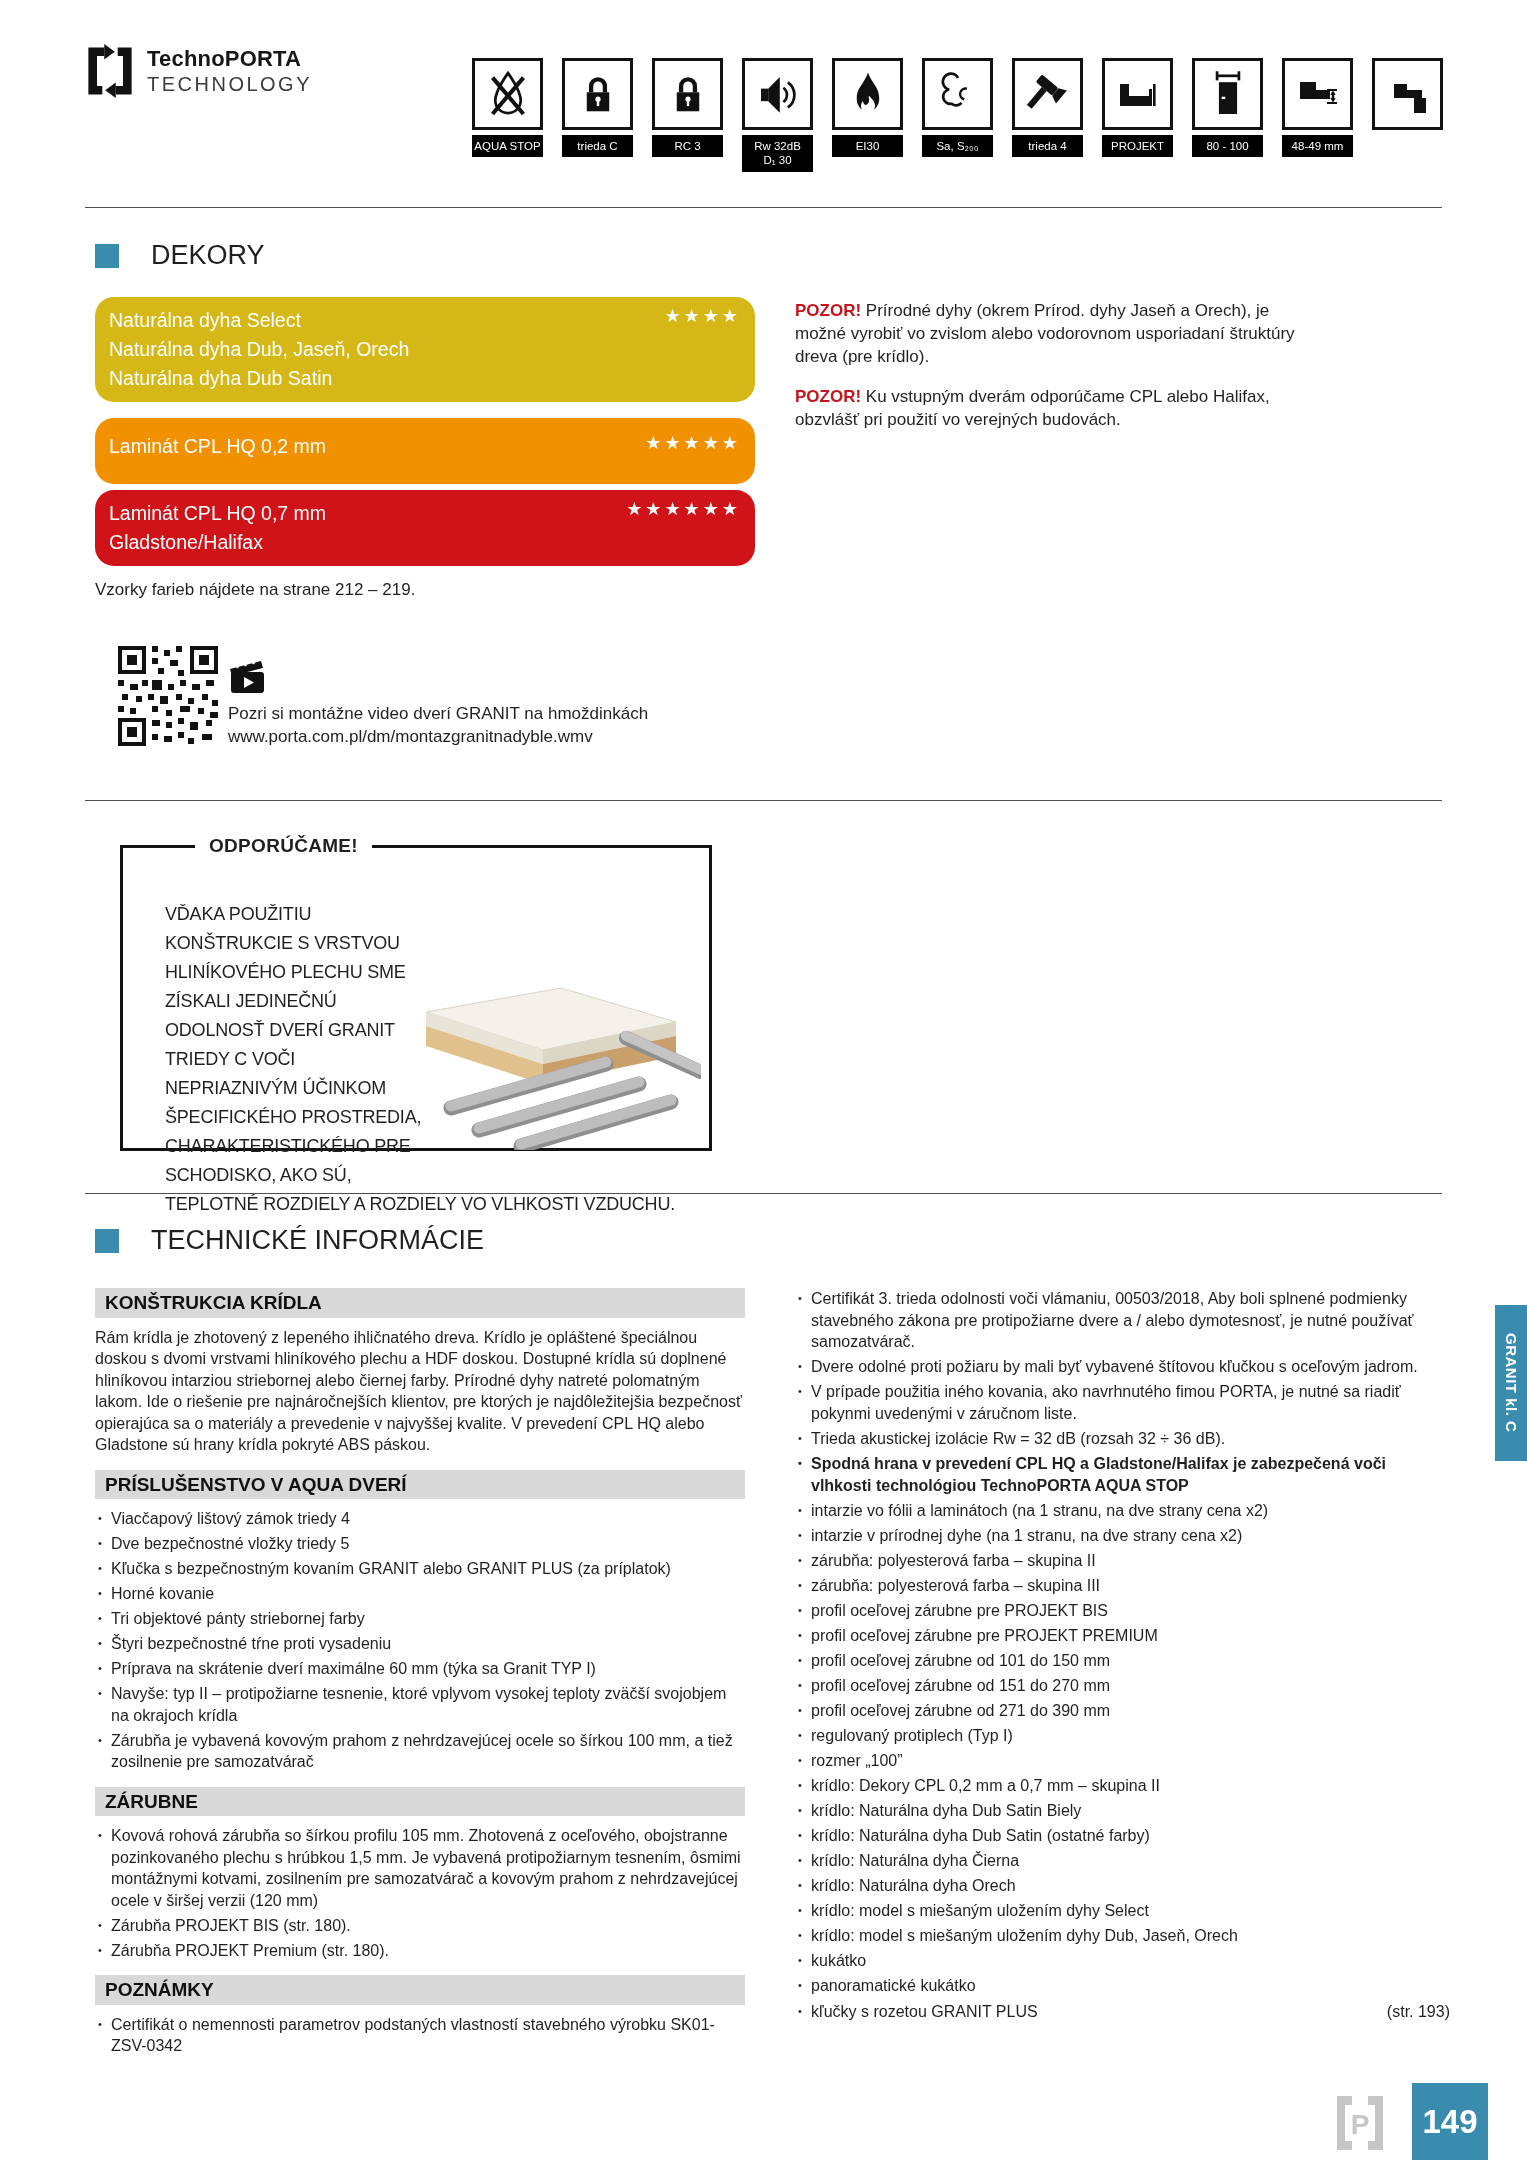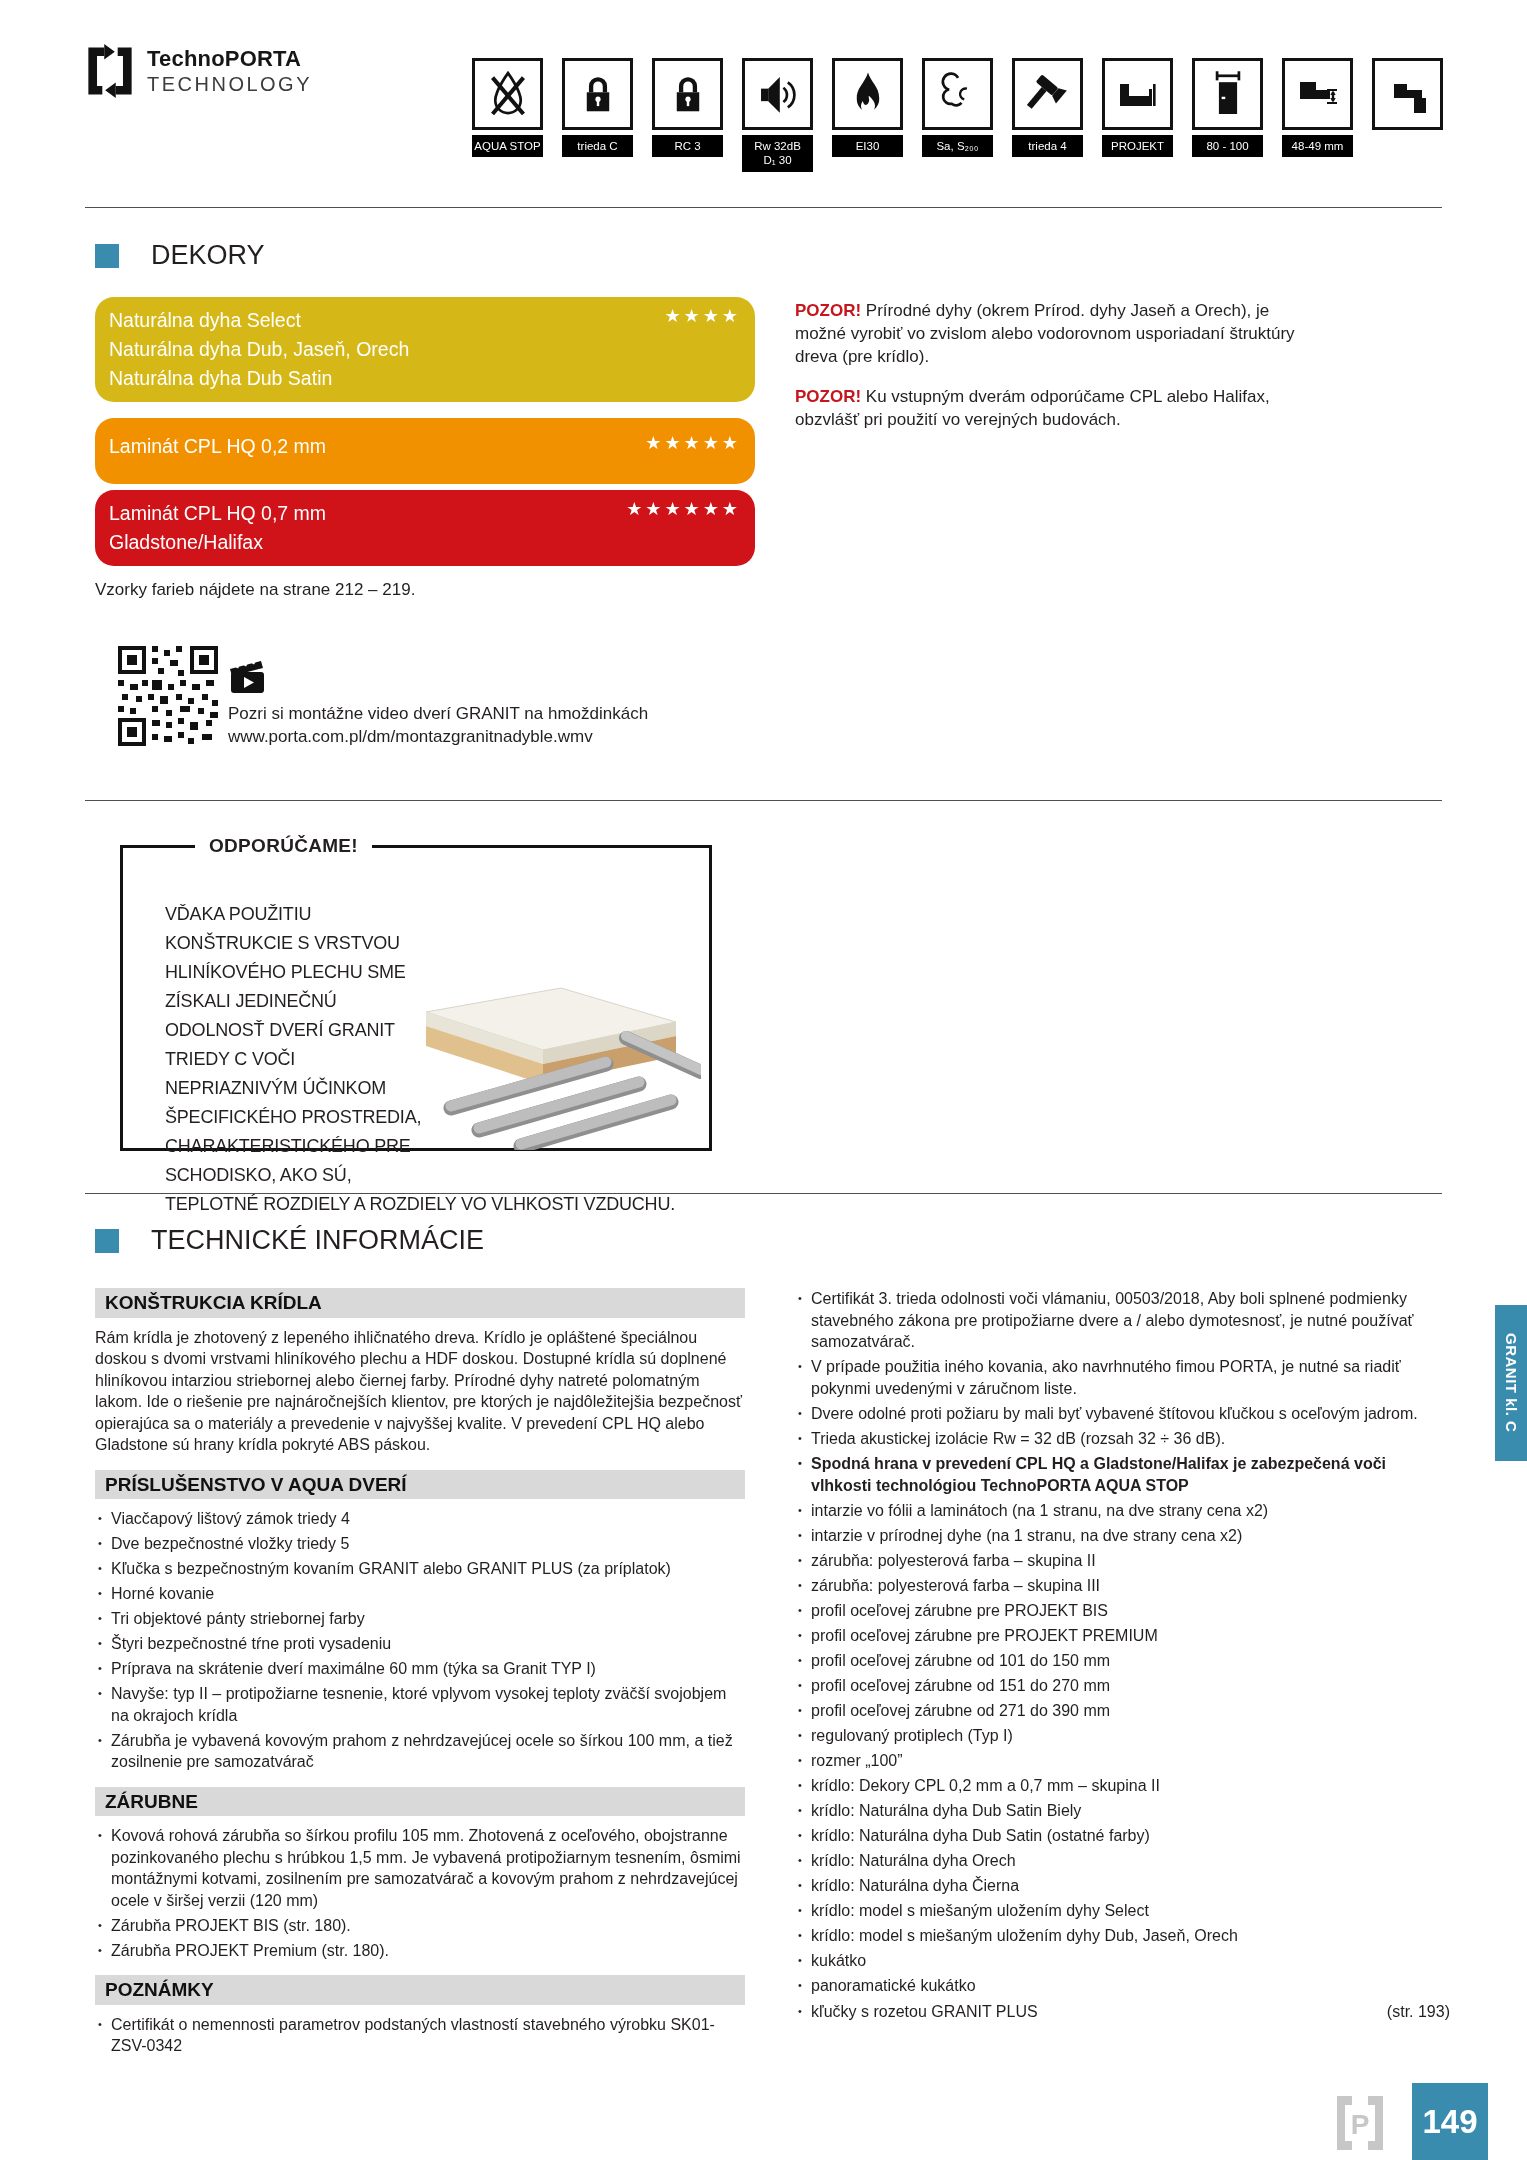--- a/index.html
+++ b/index.html
@@ -359,22 +359,22 @@
 
     <div class="sec-h">POZNÁMKY</div>
     <ul class="blt">
         <li>Certifikát o nemennosti parametrov podstaných vlastností stavebného výrobku SK01-ZSV-0342</li>
       </ul>
   </div>
 
   <div class="col col-right">
     <ul class="blt">
         <li>Certifikát 3. trieda odolnosti voči vlámaniu, 00503/2018, Aby boli splnené podmienky stavebného zákona pre protipožiarne dvere a / alebo dymotesnosť, je nutné používať samozatvárač.</li>
+        <li>Dvere odolné proti požiaru by mali byť vybavené štítovou kľučkou s oceľovým jadrom.</li>
         <li>V prípade použitia iného kovania, ako navrhnutého fimou PORTA, je nutné sa riadiť pokynmi uvedenými v záručnom liste.</li>
-        <li>Dvere odolné proti požiaru by mali byť vybavené štítovou kľučkou s oceľovým jadrom.</li>
         <li>Trieda akustickej izolácie Rw = 32 dB (rozsah 32 ÷ 36 dB).</li>
       </ul>
     <ul class="blt">
       <li class="bold-li">Spodná hrana v prevedení CPL HQ a Gladstone/Halifax je zabezpečená voči vlhkosti technológiou TechnoPORTA AQUA STOP</li>
     </ul>
 
     <ul class="blt">
         <li>intarzie vo fólii a laminátoch (na 1 stranu, na dve strany cena x2)</li>
         <li>intarzie v prírodnej dyhe (na 1 stranu, na dve strany cena x2)</li>
         <li>zárubňa: polyesterová farba  –  skupina II</li>
@@ -382,22 +382,22 @@
         <li>profil oceľovej zárubne pre PROJEKT BIS</li>
         <li>profil oceľovej zárubne pre PROJEKT PREMIUM</li>
         <li>profil oceľovej zárubne od 101 do 150 mm</li>
         <li>profil oceľovej zárubne od 151 do 270 mm</li>
         <li>profil oceľovej zárubne od 271 do 390 mm</li>
         <li>regulovaný protiplech (Typ I)</li>
         <li>rozmer „100”</li>
         <li>krídlo:  Dekory CPL 0,2 mm a 0,7 mm – skupina II</li>
         <li>krídlo:  Naturálna dyha Dub Satin Biely</li>
         <li>krídlo:  Naturálna dyha Dub Satin (ostatné farby)</li>
+        <li>krídlo:  Naturálna dyha Čierna</li>
         <li>krídlo:  Naturálna dyha Orech</li>
-        <li>krídlo:  Naturálna dyha Čierna</li>
         <li>krídlo:  model s miešaným uložením dyhy Select</li>
         <li>krídlo:  model s miešaným uložením dyhy Dub, Jaseň, Orech</li>
         <li>kukátko</li>
         <li>panoramatické kukátko</li>
       </ul>
     <ul class="blt">
       <li>
         <div class="refline">
           <span>kľučky s rozetou GRANIT PLUS</span>
           <span class="ref">(str. 193)</span>

